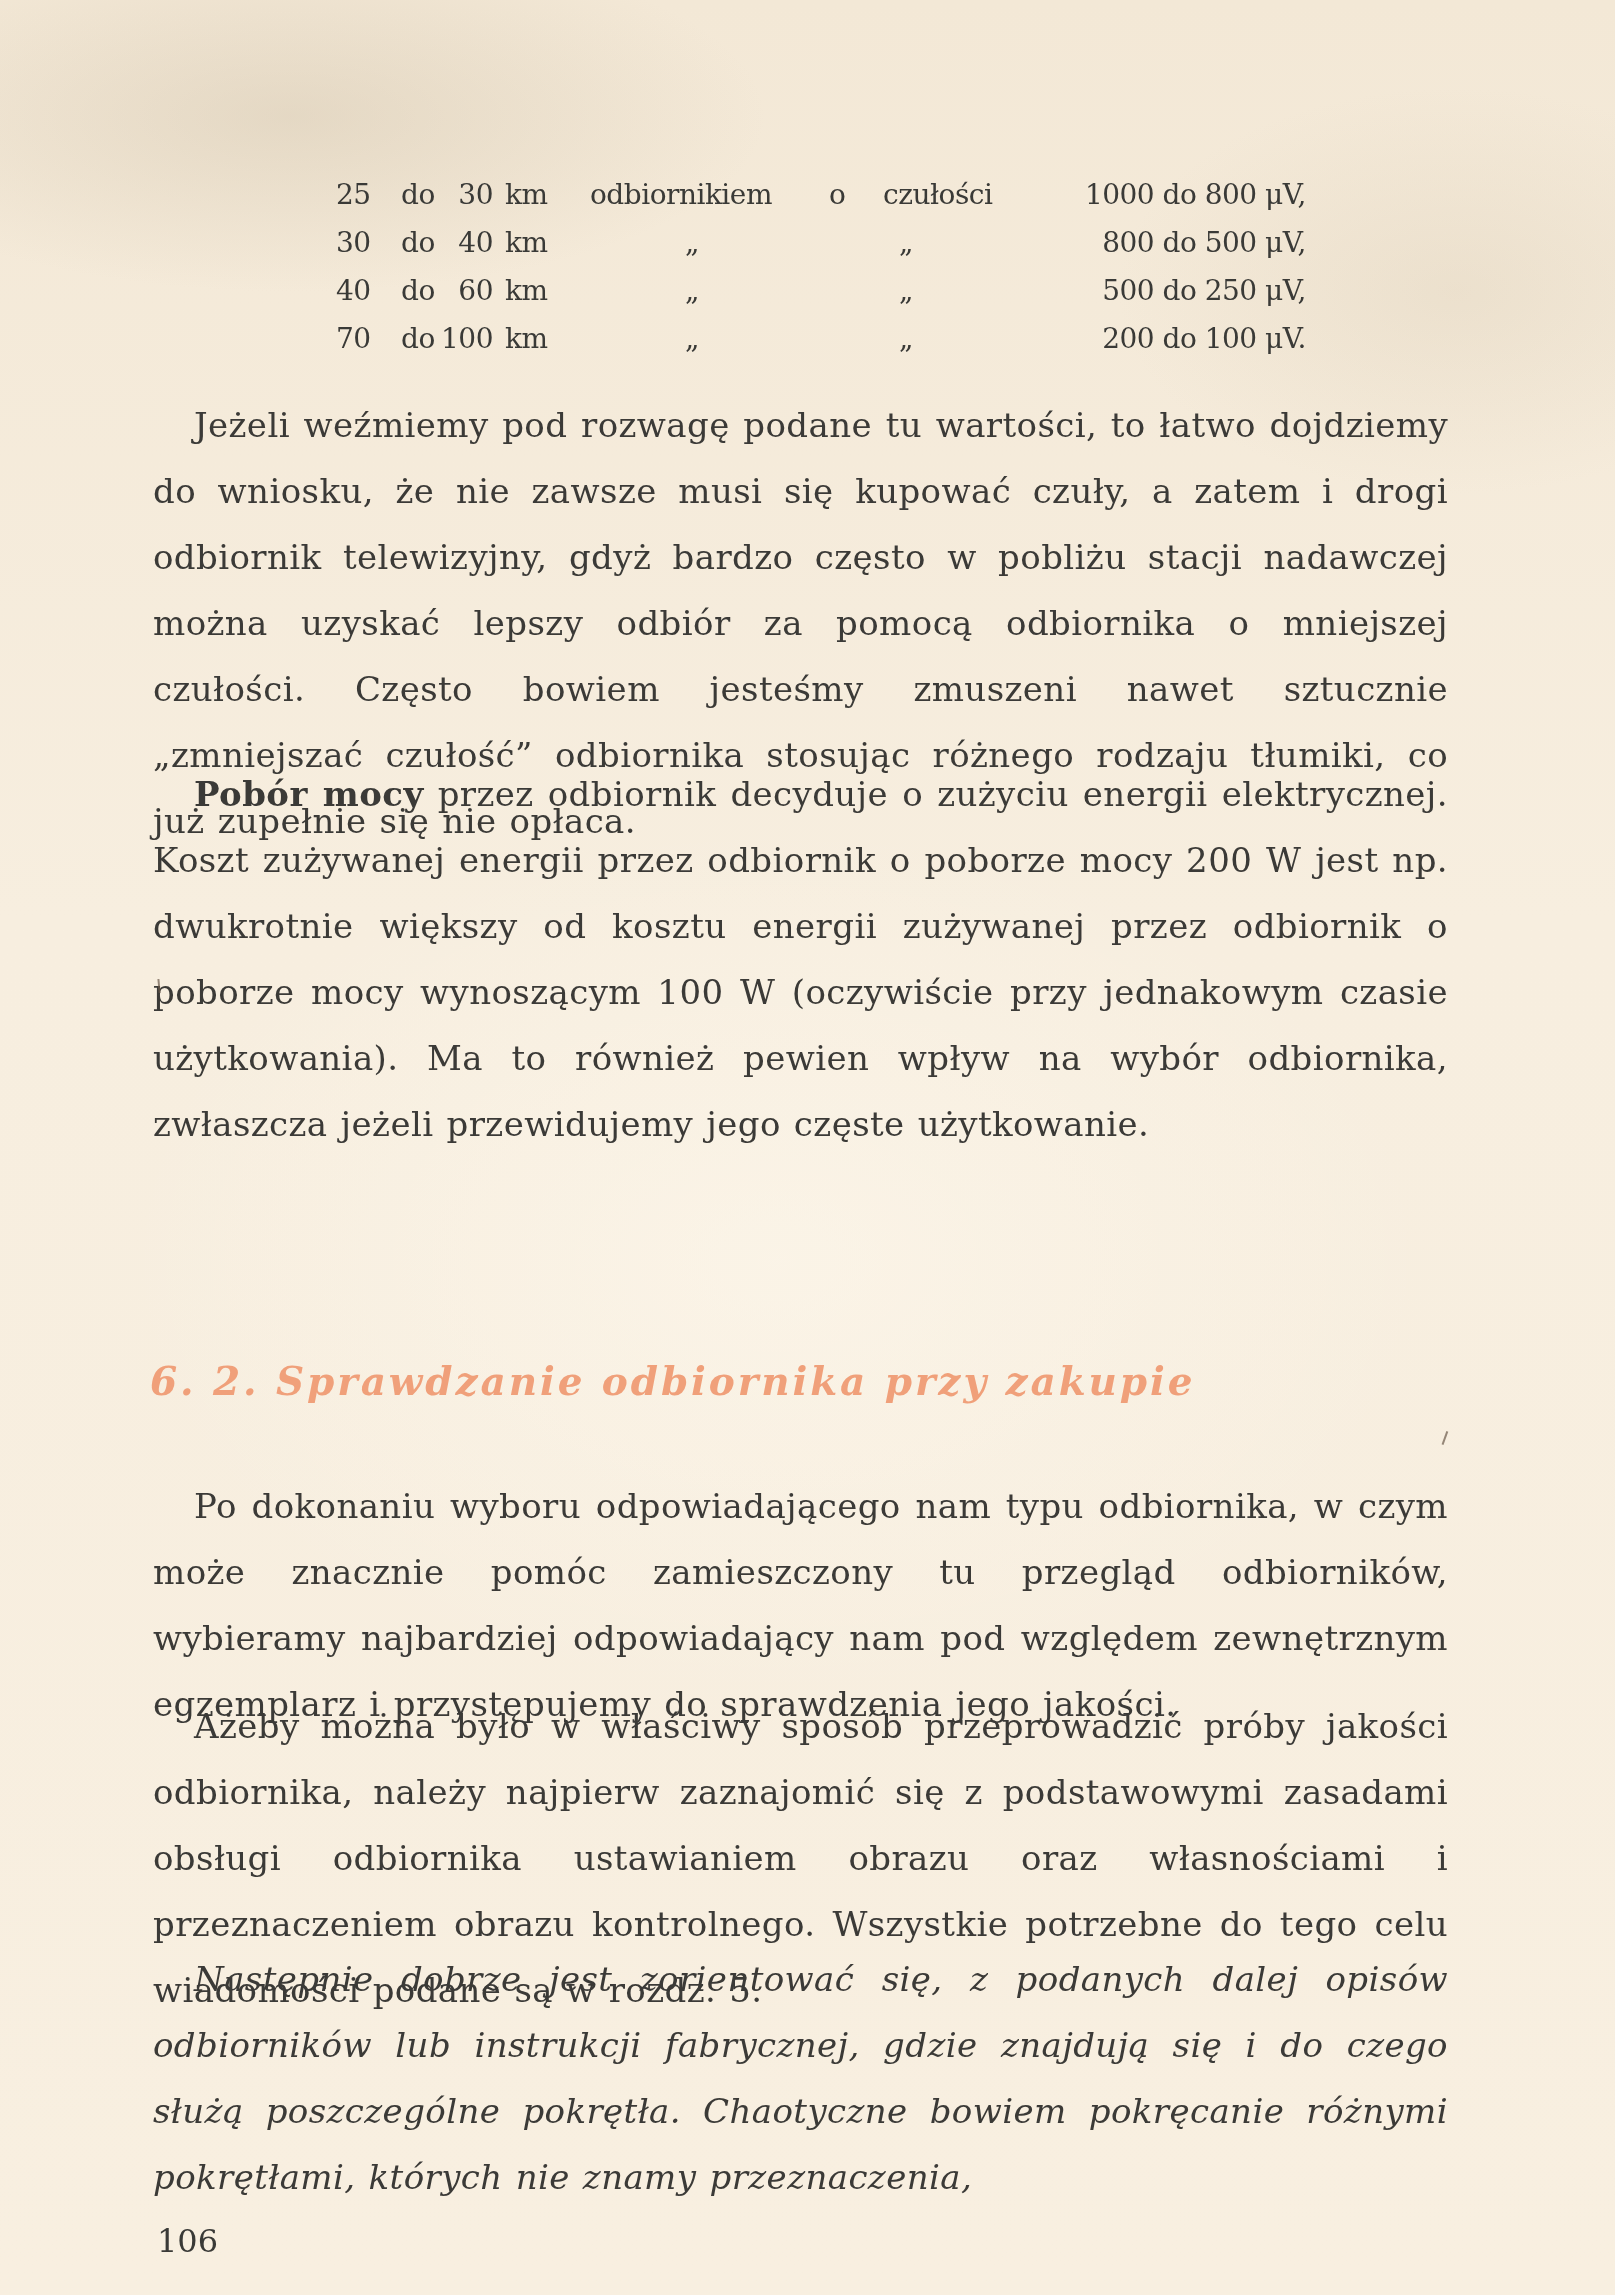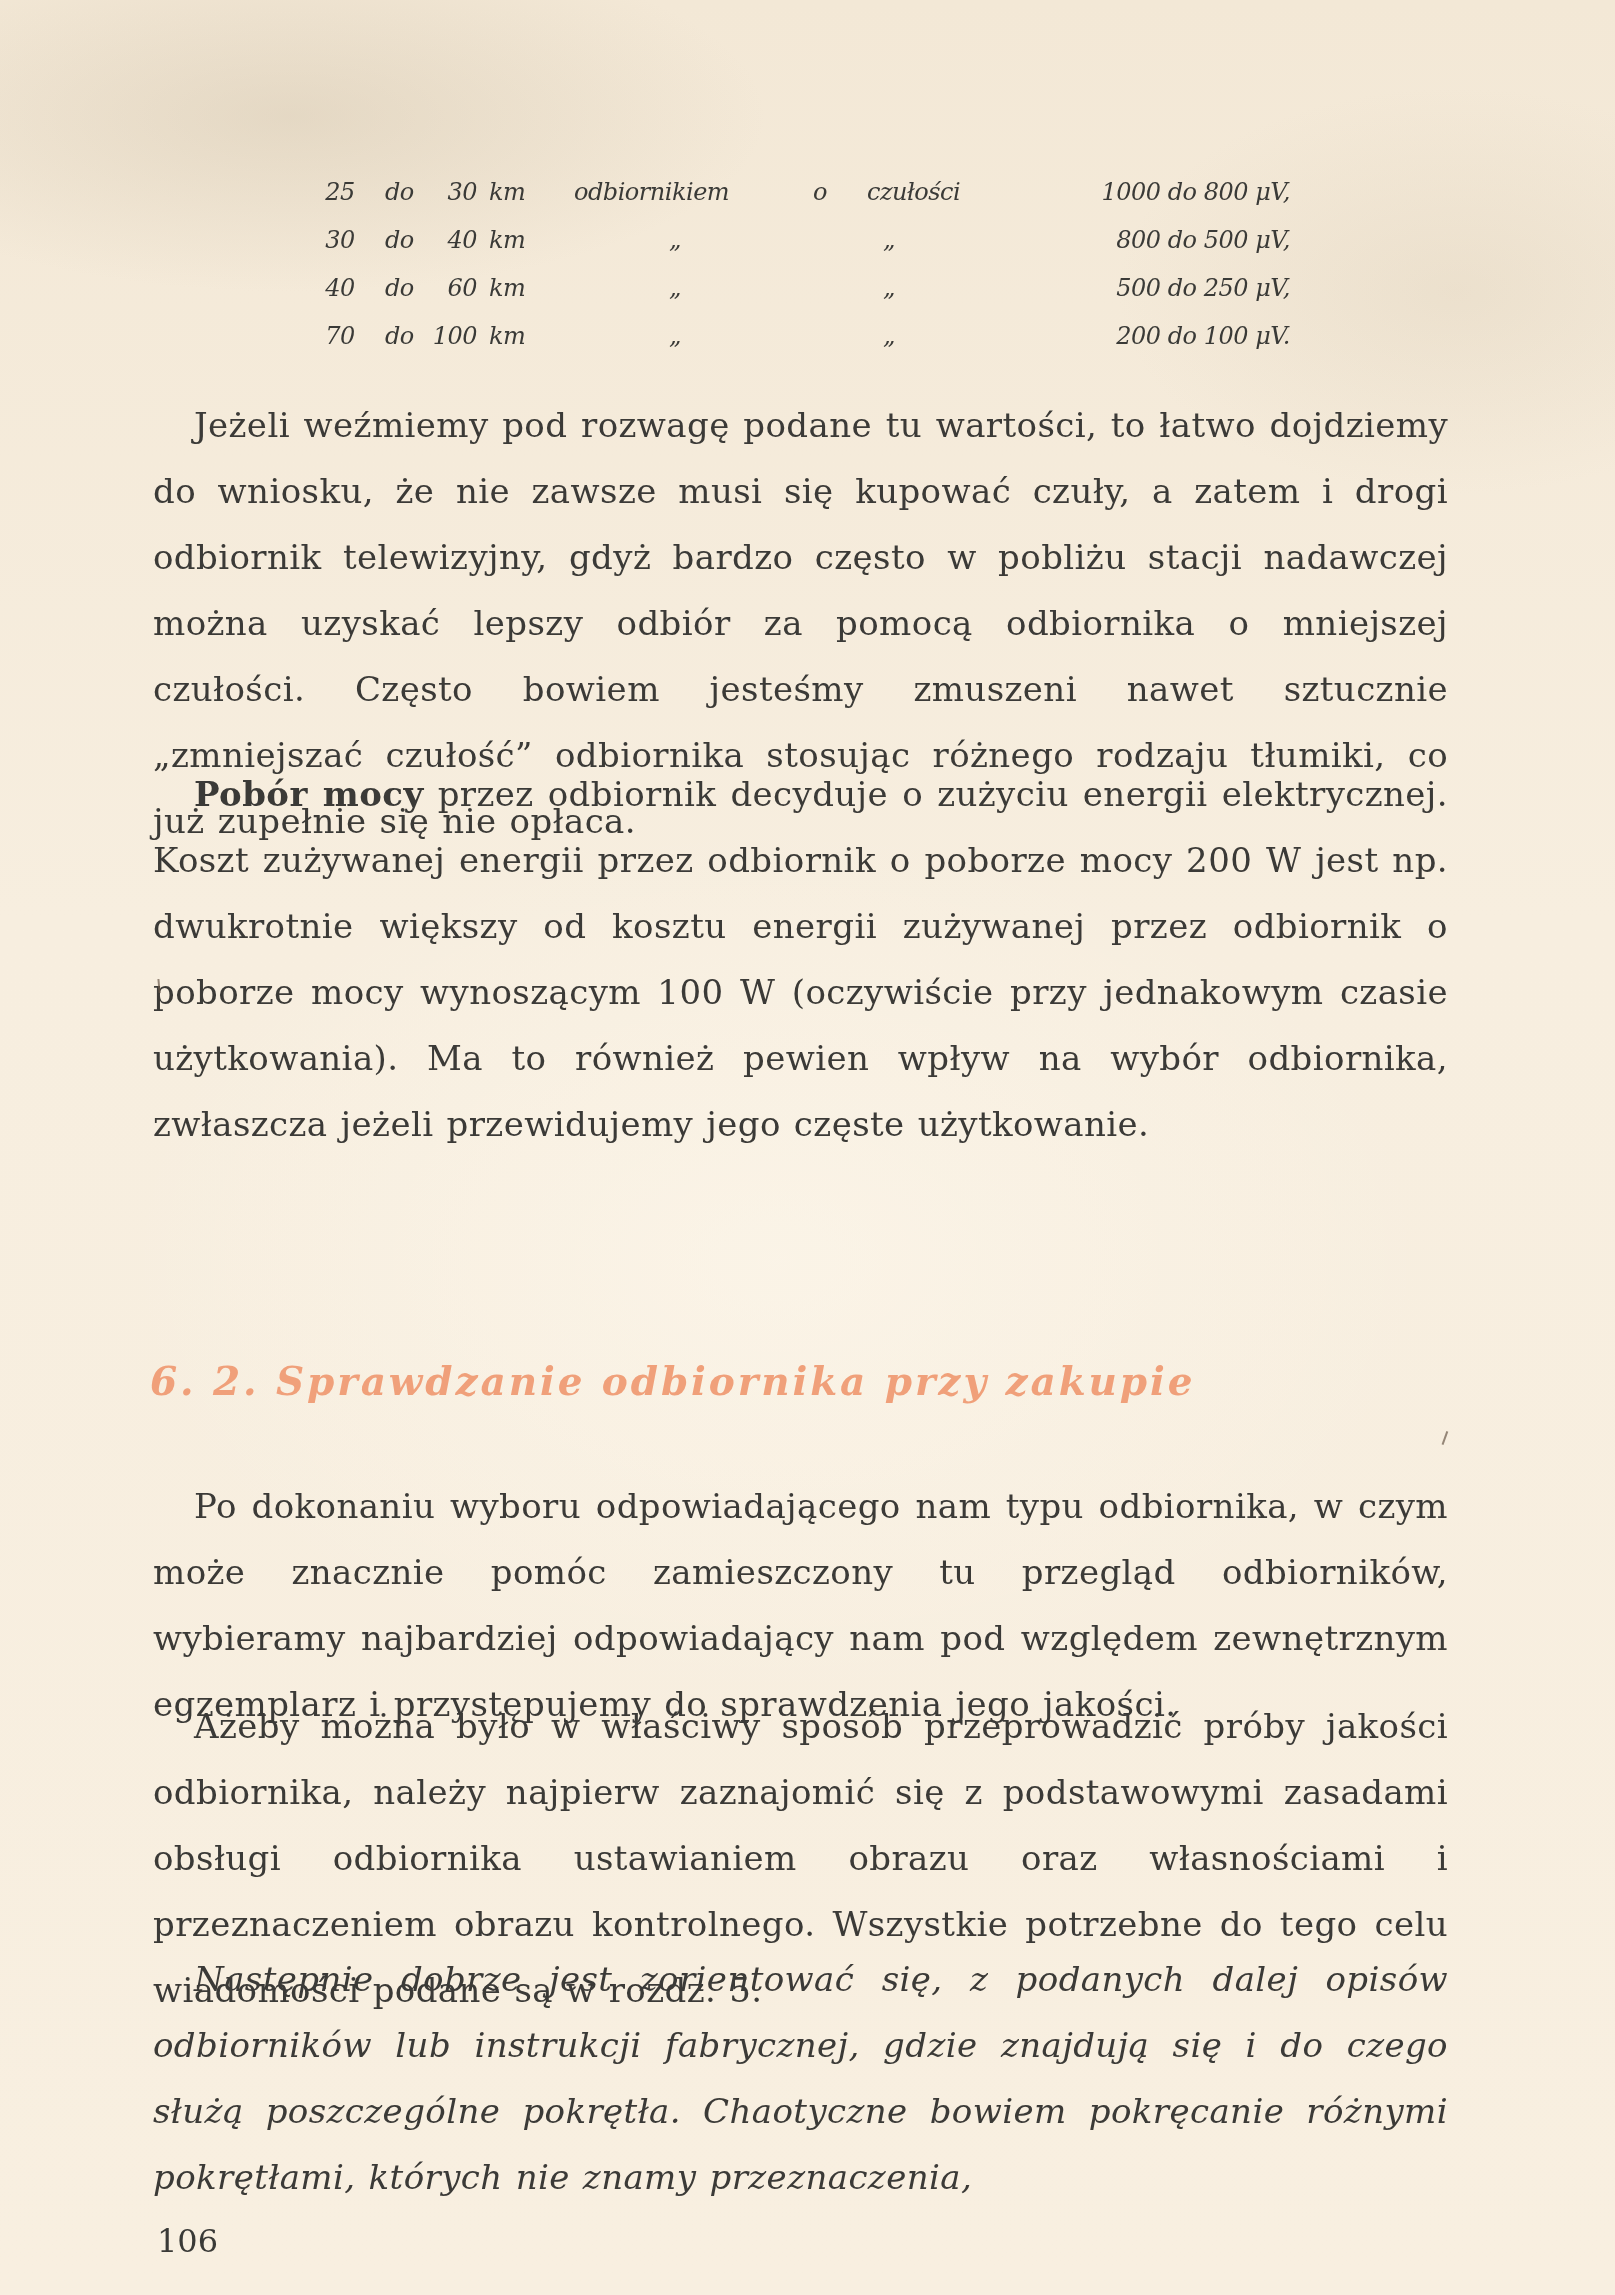--- a/index.html
+++ b/index.html
@@ -22,28 +22,27 @@
       height: 2296px;
       background:
         radial-gradient(ellipse 679px 252px at 291px 116px, rgba(200,185,160,0.35), rgba(0,0,0,0) 70%),
         radial-gradient(ellipse 485px 291px at 1456px 291px, rgba(210,195,170,0.25), rgba(0,0,0,0) 70%),
         radial-gradient(ellipse 873px 582px at 776px 1261px, rgba(255,250,240,0.45), rgba(0,0,0,0) 75%),
         linear-gradient(180deg, #f3e8d6 0%, #f7eedf 40%, #f8efe0 100%);
     }
     
     .sens-table {
       position: absolute;
-      left: 291px;
+      left: 307px;
       top: 178px;
       width: 999px;
       font-family: "DejaVu Serif", "Liberation Serif", serif;
-      font-size: 24px;
+      font-size: 28px;
       letter-spacing: -0.5px;
       color: #3a3a37;
-      font-style: italic;
     }
     .sens-row {
       position: relative;
       height: 48px;
     }
     .sens-row span {
       position: absolute;
       top: 0;
       white-space: nowrap;
     }

